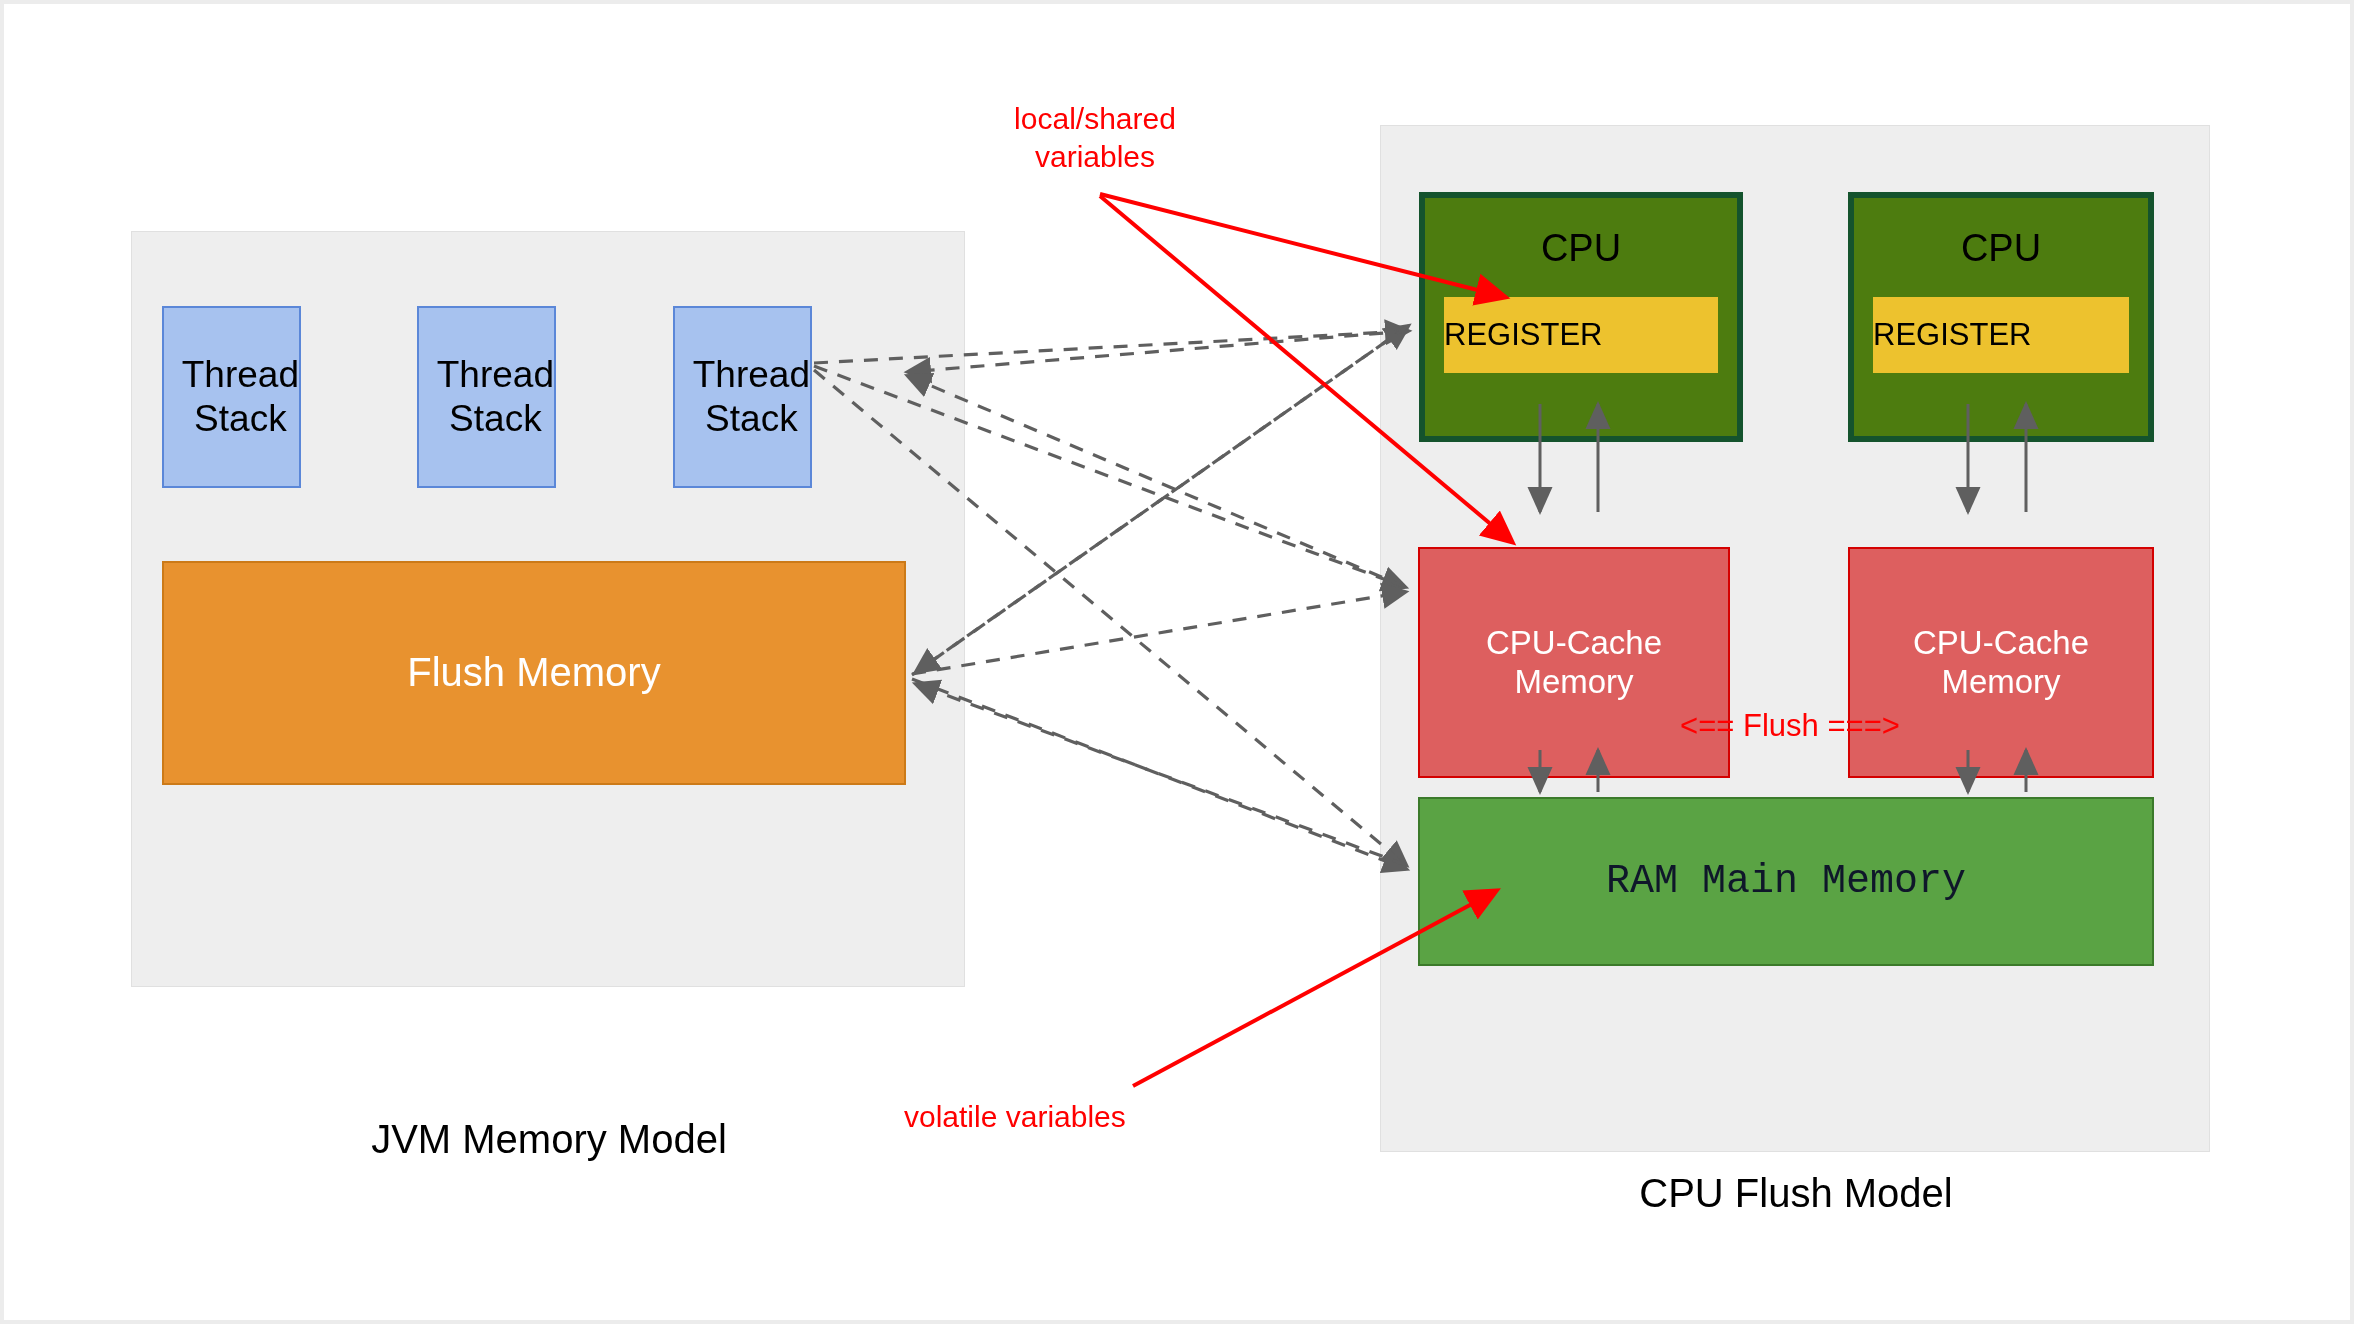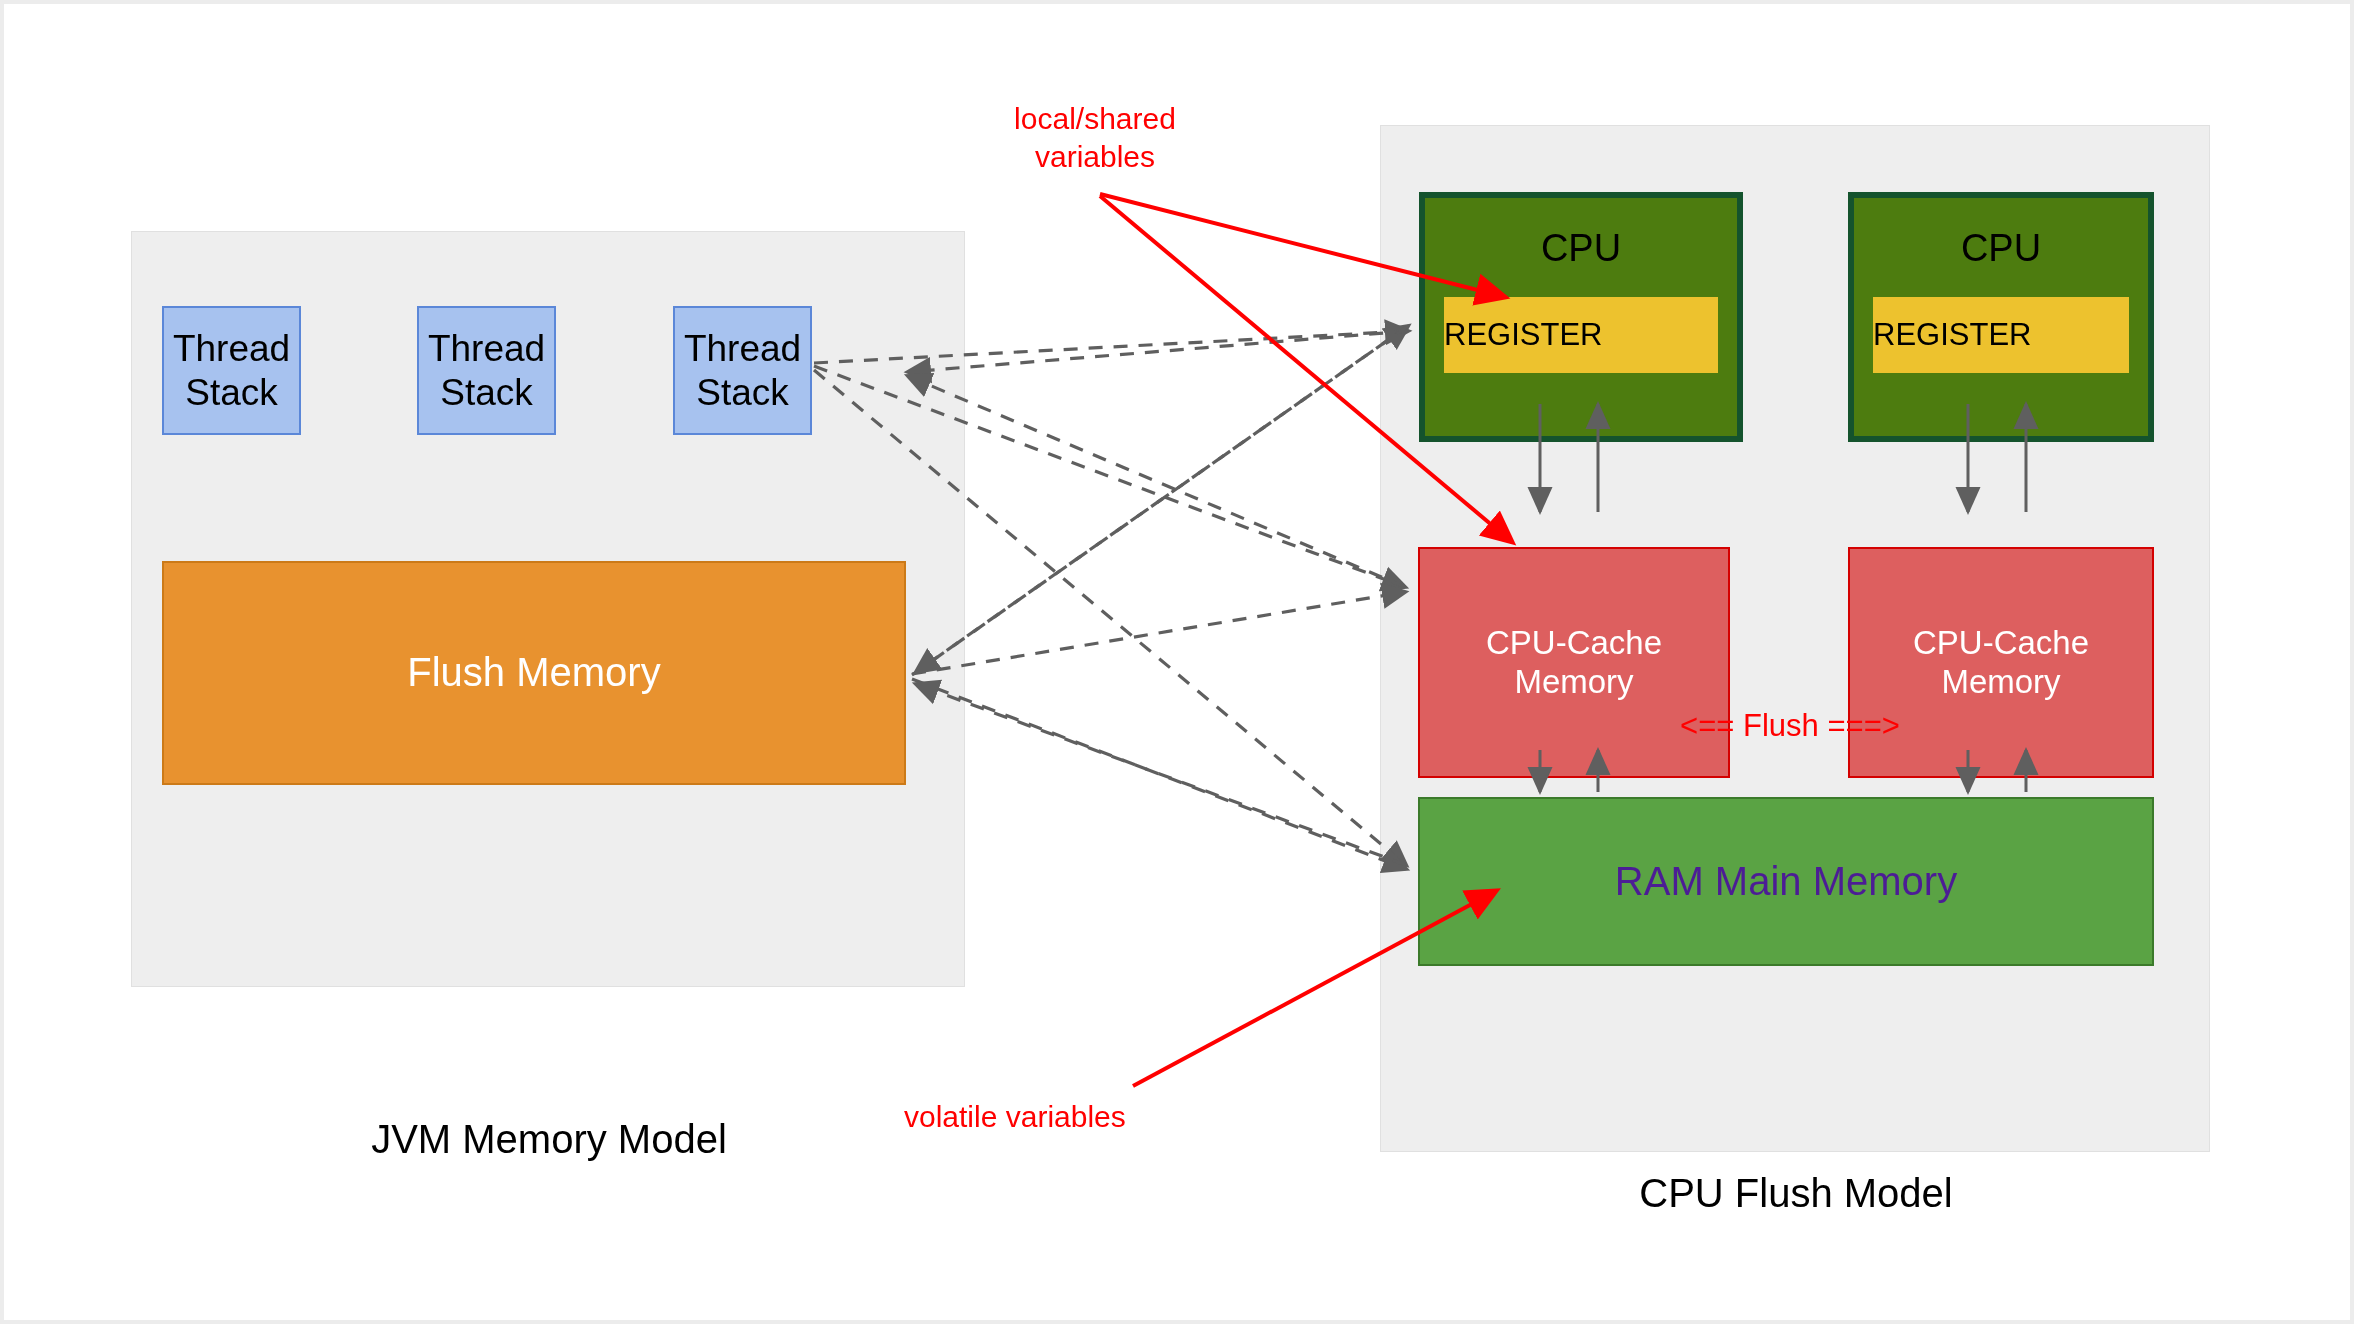--- a/index.html
+++ b/index.html
@@ -55,22 +55,23 @@
     text-align: center;
     line-height: 1.18;
   }
 
   .thread-stack {
     background: #a7c2ef;
     border: 2px solid #5b87d8;
     color: #000000;
     font-size: 37px;
     width: 139px;
-    height: 129px;
+    height: 182px;
     top: 306px;
+    justify-content: flex-end;
   }
   #thread-stack-1 { left: 162px; }
   #thread-stack-2 { left: 417px; }
   #thread-stack-3 { left: 673px; }
 
   #heap-memory {
     left: 162px; top: 561px;
     width: 744px; height: 224px;
     background: #e8922f;
     border: 2px solid #cc7a18;
@@ -117,22 +118,23 @@
     height: 231px;
   }
   #cache-box-1 { left: 1418px; width: 312px; }
   #cache-box-2 { left: 1848px; width: 306px; }
 
   #ram-box {
     left: 1418px; top: 797px;
     width: 736px; height: 169px;
     background: #5aa344;
     border: 2px solid #3b7a2a;
-    color: #4c1d95;
+    color: #0f172a;
     font-size: 40px;
+    font-family: Liberation Mono, monospace;
   }
 
   
   .annot-label {
     position: absolute;
     color: #ff0000;
     font-size: 30px;
     line-height: 1.25;
     text-align: center;
     white-space: pre-line;

